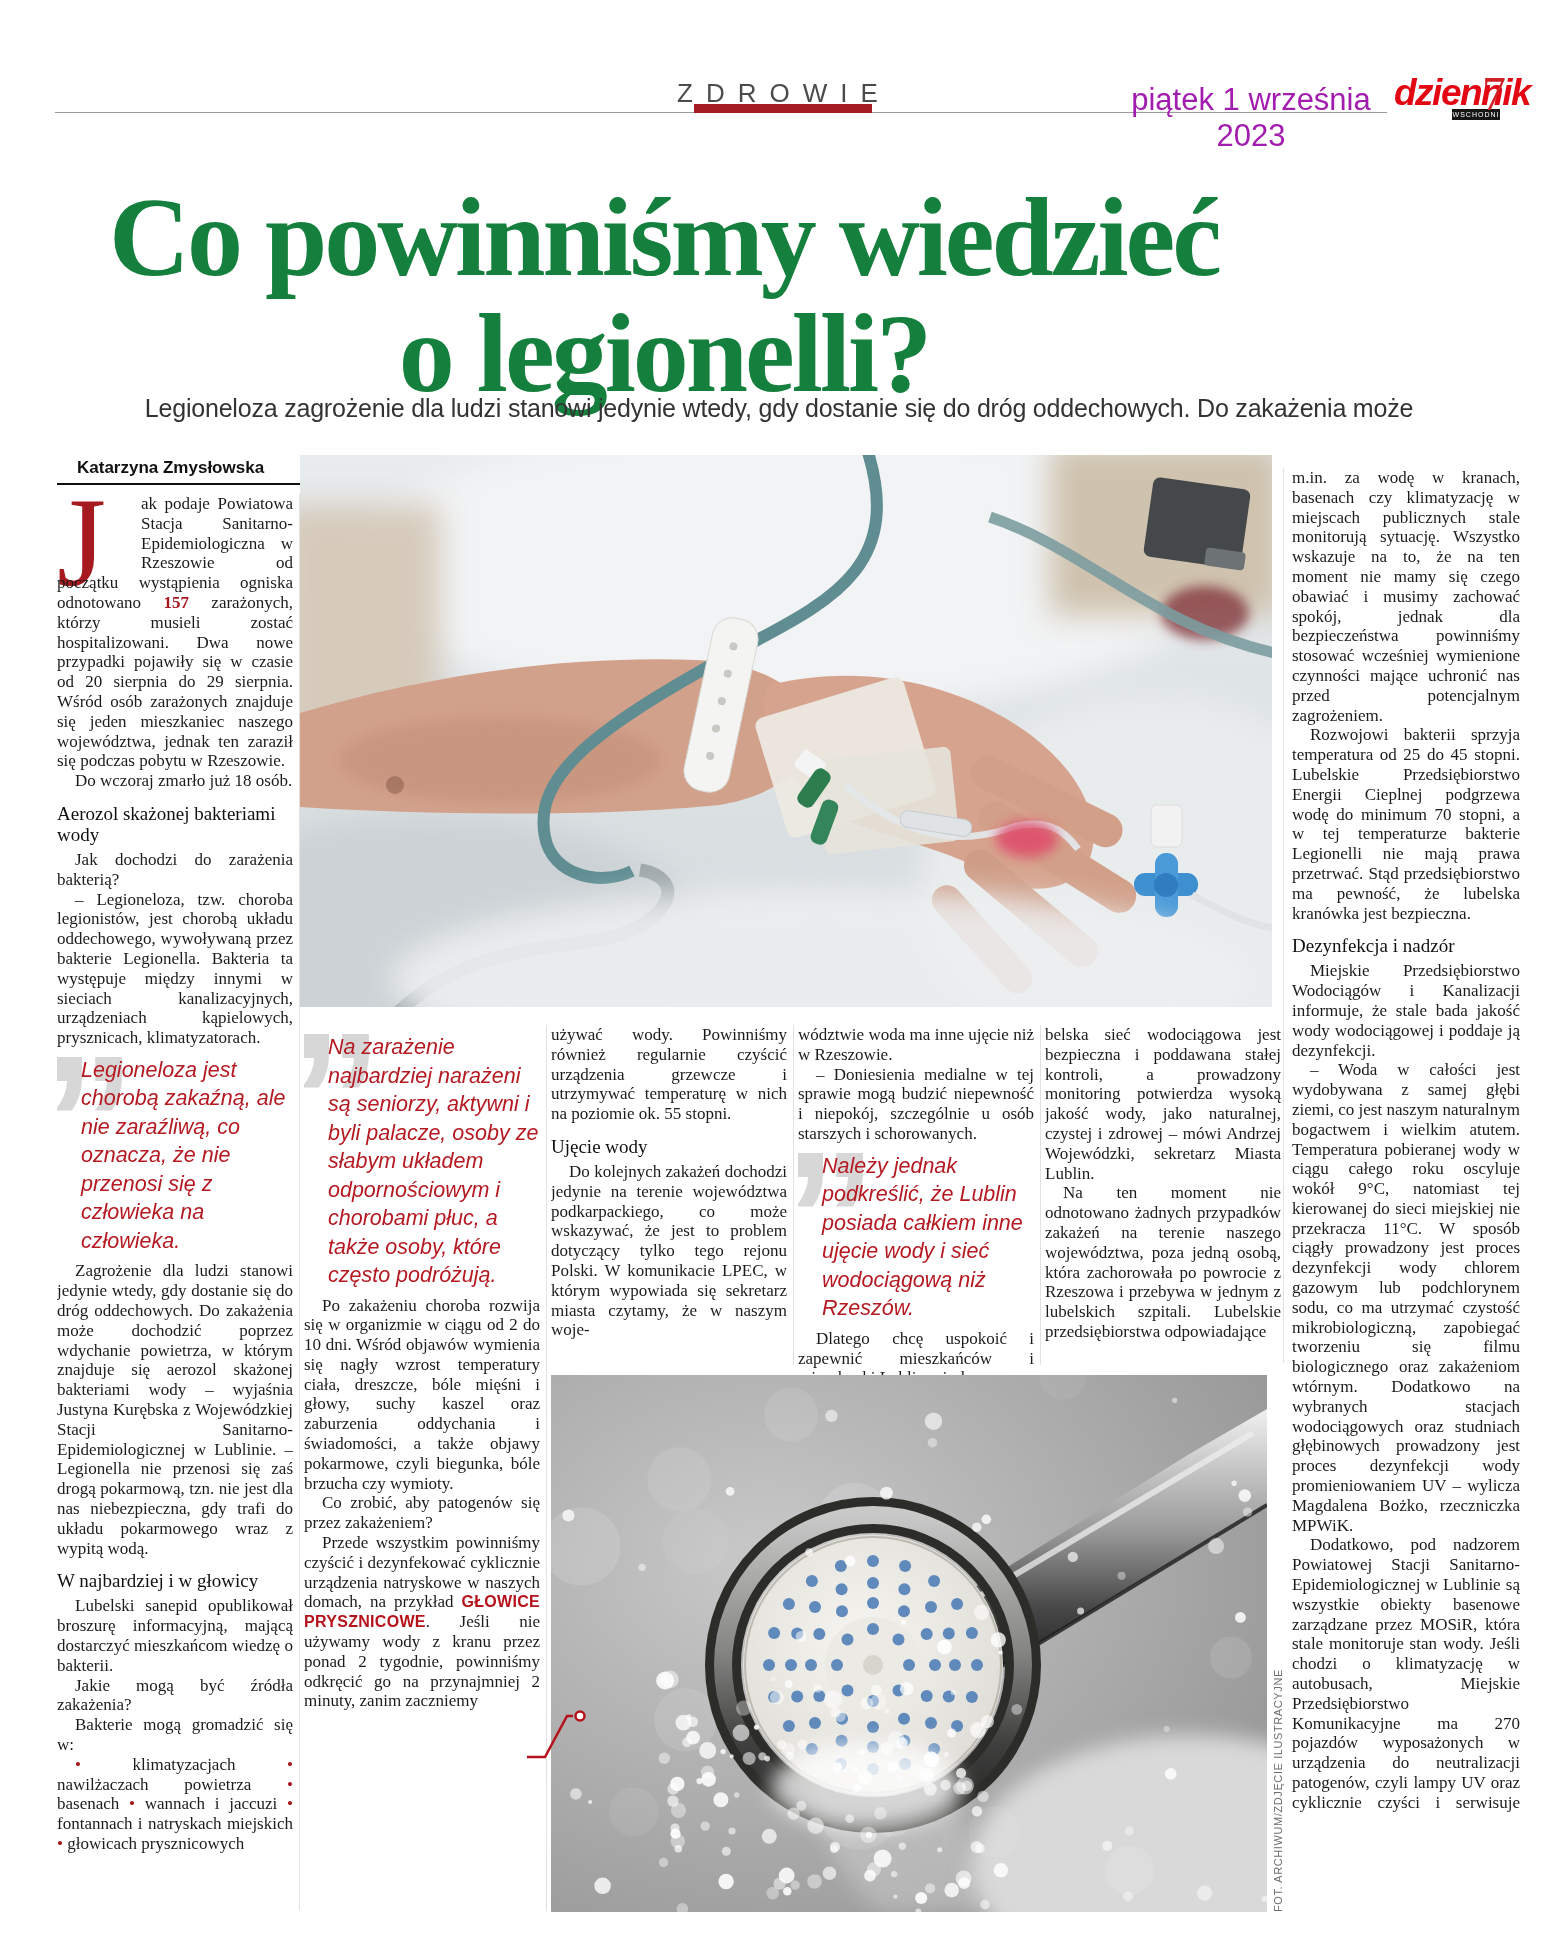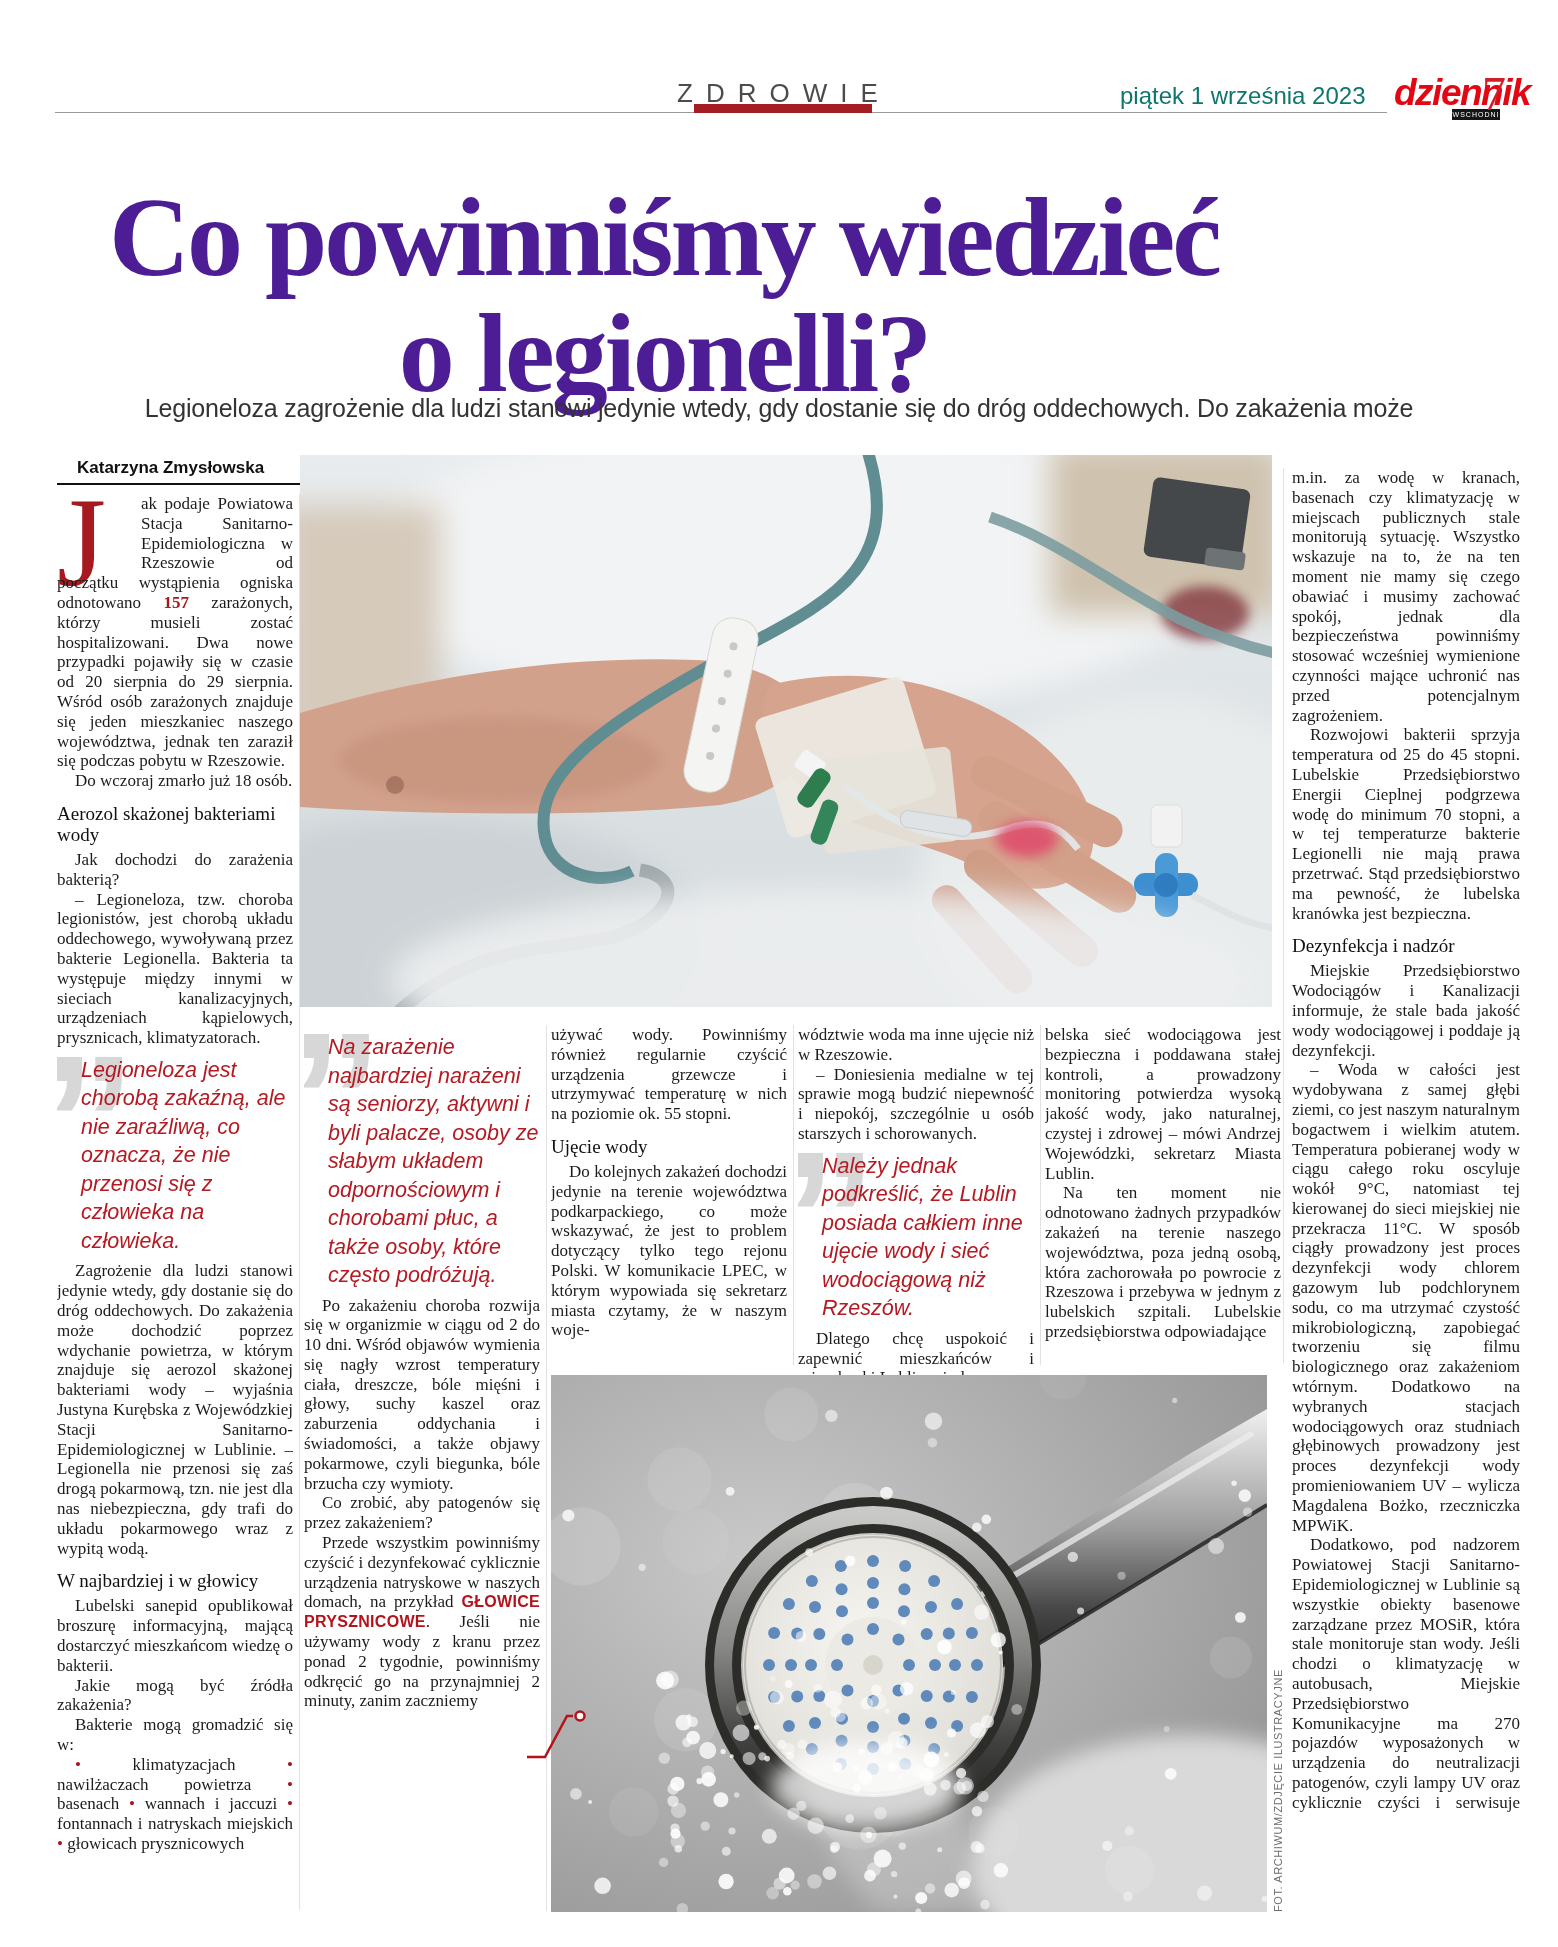--- a/index.html
+++ b/index.html
@@ -4,31 +4,31 @@
 <style>
   html,body{margin:0;padding:0;background:#ffffff;}
   body{width:1558px;height:1947px;position:relative;font-family:"Liberation Serif",serif;color:#1b1b1b;overflow:hidden;}
   .abs{position:absolute;}
 
   
   .hrule{left:55px;top:112px;width:1332px;height:1px;background:#9a9a9a;}
   .section-label{left:619px;top:78px;width:330px;text-align:center;font-family:"Liberation Sans",sans-serif;
     font-size:26px;letter-spacing:13px;color:#4b4b4b;}
   .section-bar{left:694px;top:104px;width:178px;height:9px;background:#a31d22;}
-  .issue-date{left:1120px;top:82px;width:262px;text-align:left;font-family:"Liberation Sans",sans-serif;
-    font-size:24px;color:#0f766e;}
+  .issue-date{left:1120px;top:82px;width:262px;text-align:center;font-family:"Liberation Sans",sans-serif;
+    font-size:31px;color:#a21caf;}
   .logo{left:1394px;top:72px;font-family:"Liberation Sans",sans-serif;font-weight:bold;font-style:italic;
     font-size:37px;letter-spacing:-1.5px;color:#e30613;text-align:center;}
   .logo-sub{left:1452px;top:109px;width:48px;height:11px;background:#151515;color:#ffffff;
     font-family:"Liberation Sans",sans-serif;font-size:7px;letter-spacing:1px;text-align:center;line-height:11px;font-style:normal;}
   .pagenum{left:1482px;top:66px;font-family:"Liberation Serif",serif;font-size:48px;color:#ce2127;}
 
   
   .headline{left:0;top:104px;width:1328px;text-align:center;font-weight:bold;font-size:112px;line-height:116px;
-    letter-spacing:-3px;color:#4c1d95;}
+    letter-spacing:-3px;color:#15803d;}
   .standfirst{left:80px;top:392px;width:1398px;text-align:center;font-family:"Liberation Sans",sans-serif;
     font-size:25px;line-height:33px;color:#333333;letter-spacing:-0.2px;}
   .byline{left:57px;top:458px;width:243px;border-bottom:2px solid #111;padding-bottom:5px;}
   .byline span{margin-left:20px;font-family:"Liberation Sans",sans-serif;font-weight:bold;font-size:17px;color:#111;}
 
   
   .col{width:236px;text-align:justify;font-size:17px;line-height:19.8px;overflow:hidden;}
   .col p{margin:0;text-indent:18px;}
   .col p.cont{text-indent:0;}
   .subhead{font-family:"Liberation Serif",serif;font-weight:normal;font-size:19px;line-height:21px;

